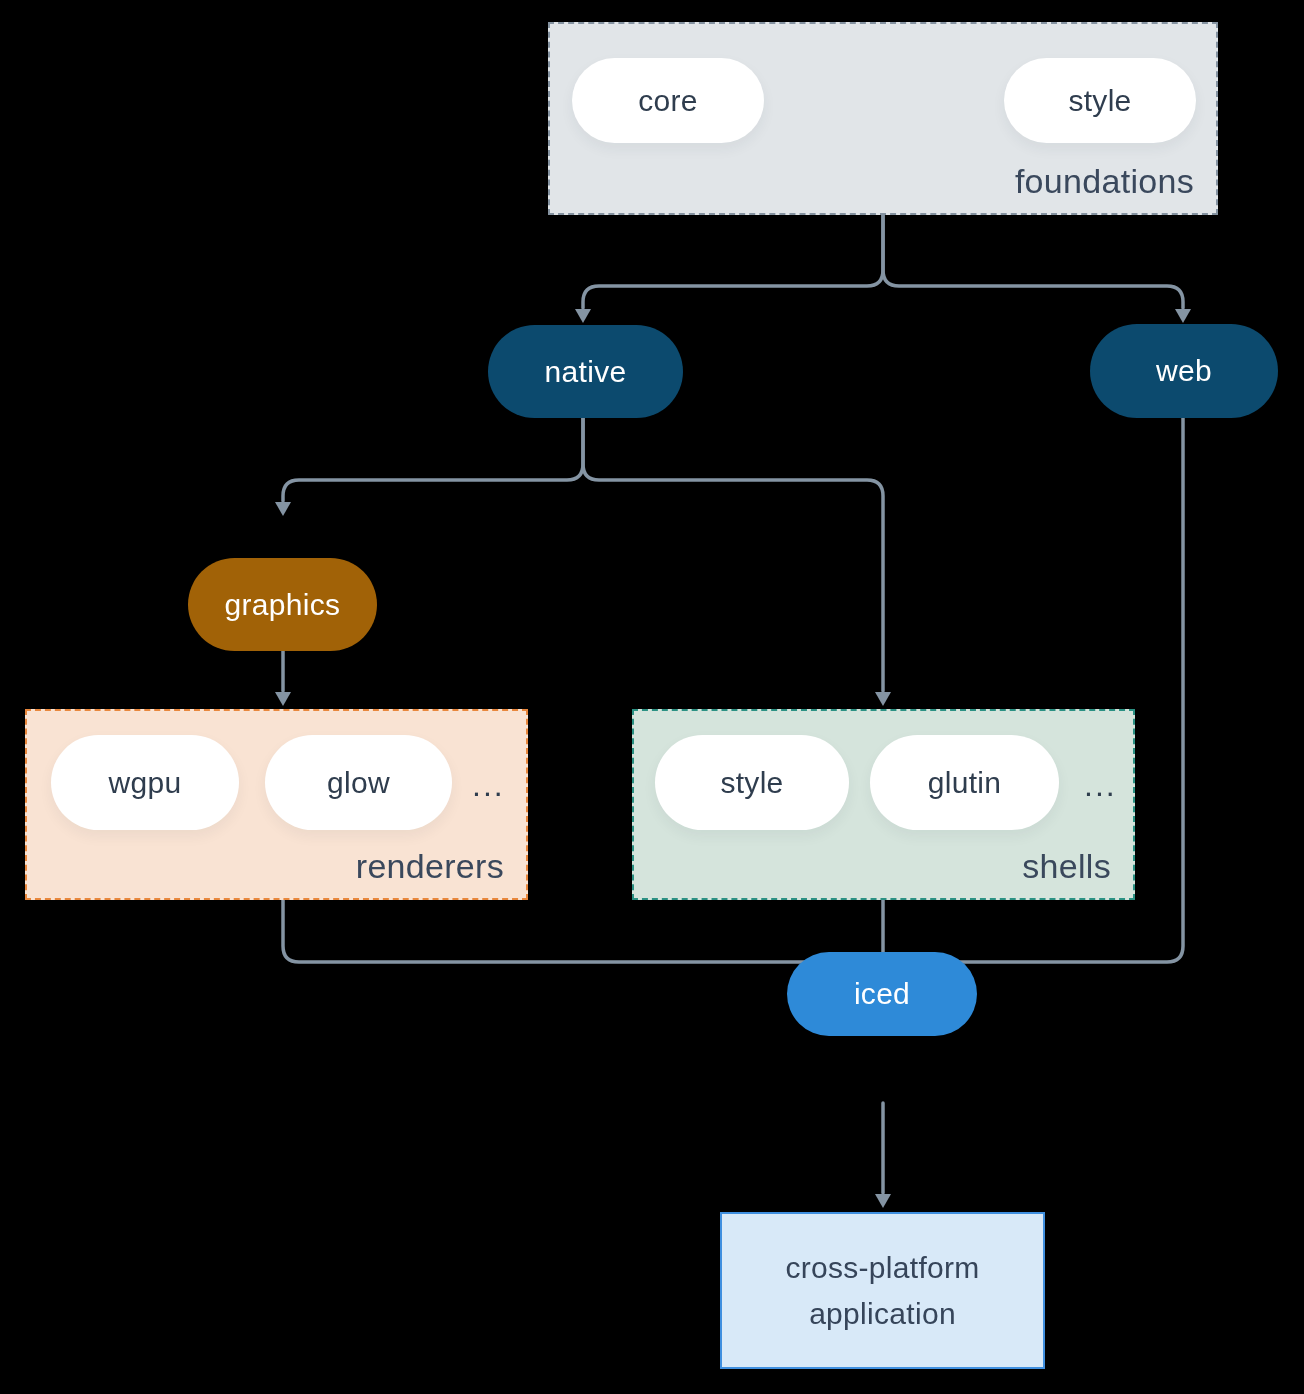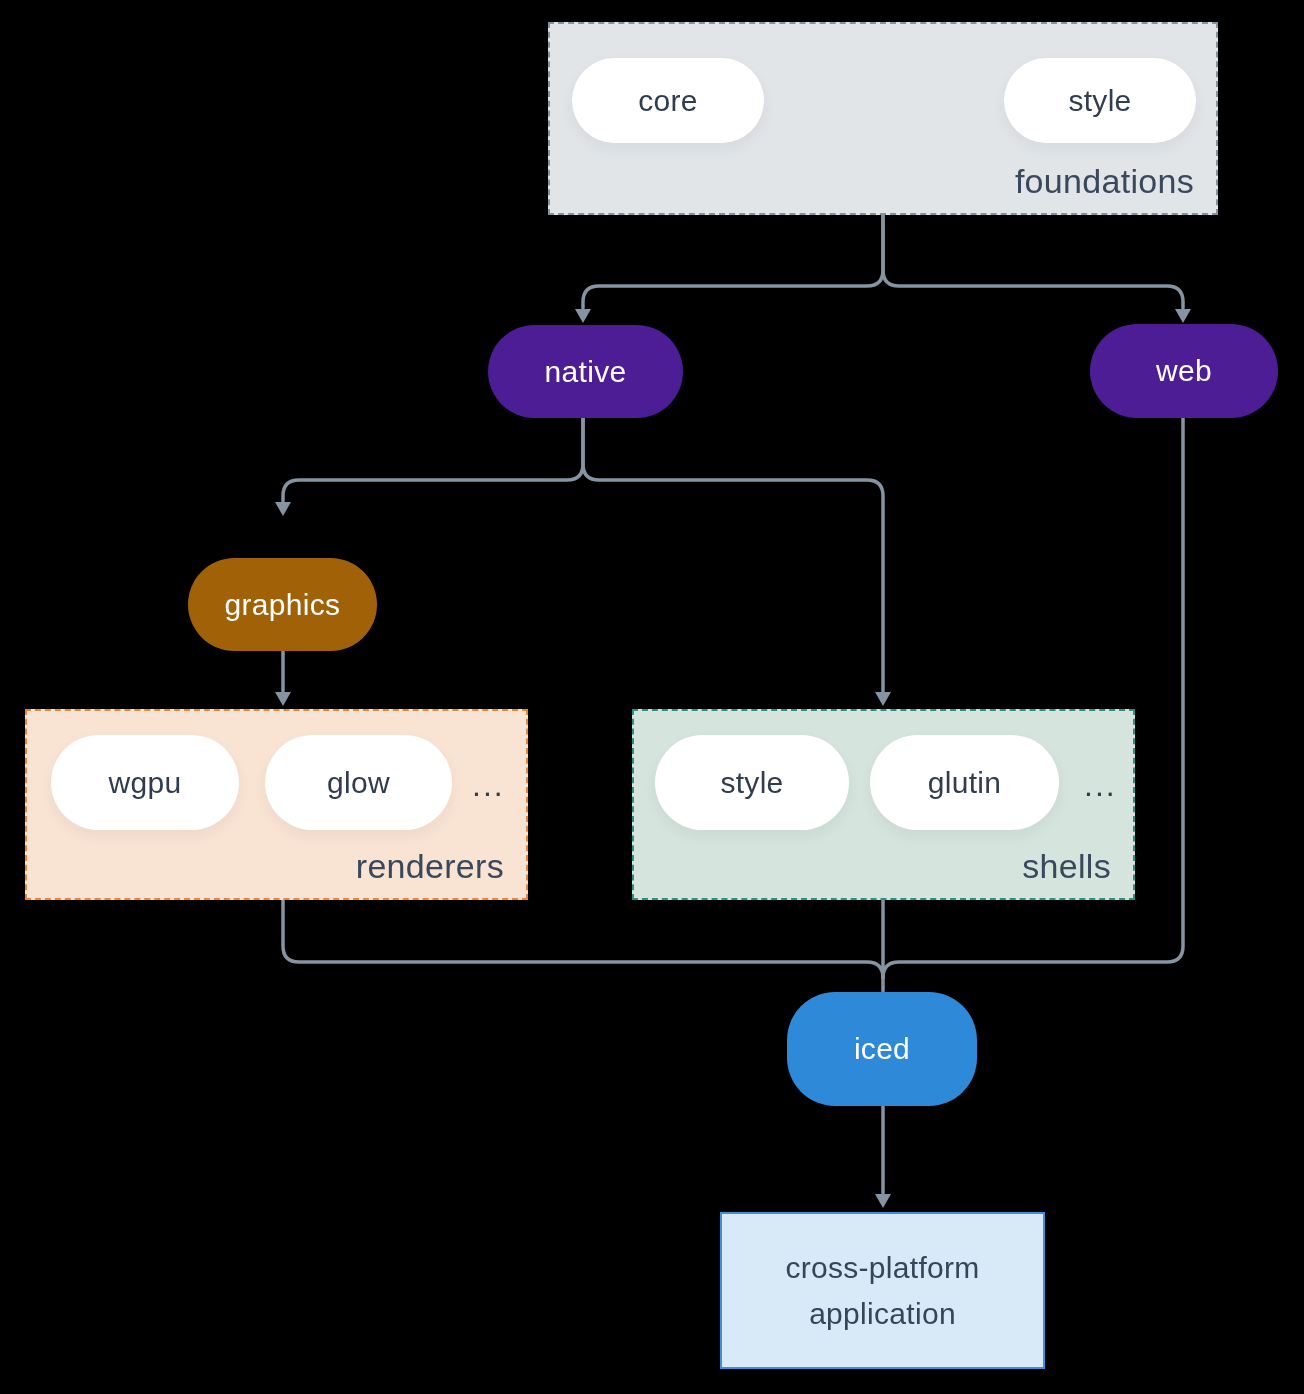--- a/index.html
+++ b/index.html
@@ -18,21 +18,21 @@
   .group-shells{left:632px;top:709px;width:503px;height:191px;background:#d5e4dc;border:2px dashed #2b9183;}
   .group-label{
     position:absolute;right:22px;bottom:12px;font-size:34px;color:#3a485c;letter-spacing:.3px;margin-top:16px;
   }
 
   .pill{
     position:absolute;display:flex;align-items:center;justify-content:center;
     border-radius:48px;font-size:30px;letter-spacing:.3px;box-sizing:border-box;
   }
   .pill-white{background:#ffffff;color:#2f3d4e;box-shadow:0 6px 14px rgba(40,50,60,0.06);}
-  .pill-purple{background:#4c1d95;color:#ffffff;}
+  .pill-purple{background:#0c4a6e;color:#ffffff;}
   .pill-orange{background:#a16207;color:#ffffff;margin-top:40px;}
   .pill-blue{background:#2e8ad8;color:#ffffff;}
 
   .dots{
     position:absolute;font-size:32px;color:#2f3d4e;letter-spacing:2px;
   }
 
   .app-box{
     position:absolute;left:720px;top:1212px;width:325px;height:157px;box-sizing:border-box;
     background:#d8e9f8;border:2.5px solid #3f8fdf;
@@ -107,21 +107,21 @@
     <div class="pill pill-white" style="left:21px;top:24px;width:194px;height:95px;">
       <span>style</span>
     </div>
     <div class="pill pill-white" style="left:236px;top:24px;width:189px;height:95px;">
       <span>glutin</span>
     </div>
     <div class="dots" style="left:450px;top:56px;">...</div>
     <div class="group-label">shells</div>
   </div>
 
-  <div class="pill pill-blue" style="left:787px;top:992px;width:190px;height:114px;">
+  <div class="pill pill-blue" style="left:787px;top:952px;width:190px;height:84px;">
     <span>iced</span>
   </div>
 
   <div class="app-box">
     <span>cross-platform application</span>
   </div>
 
 </div>
 
 </body></html>

